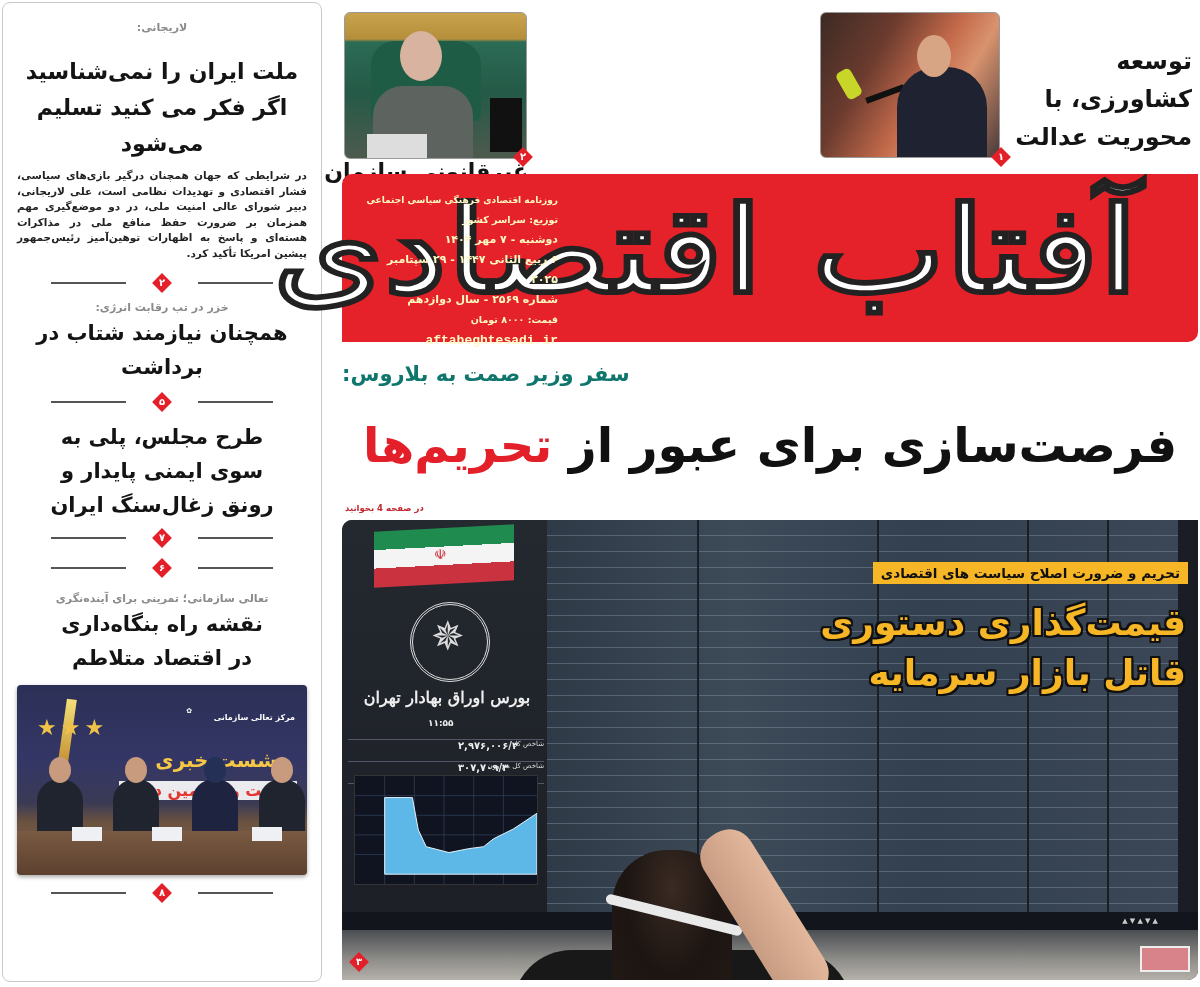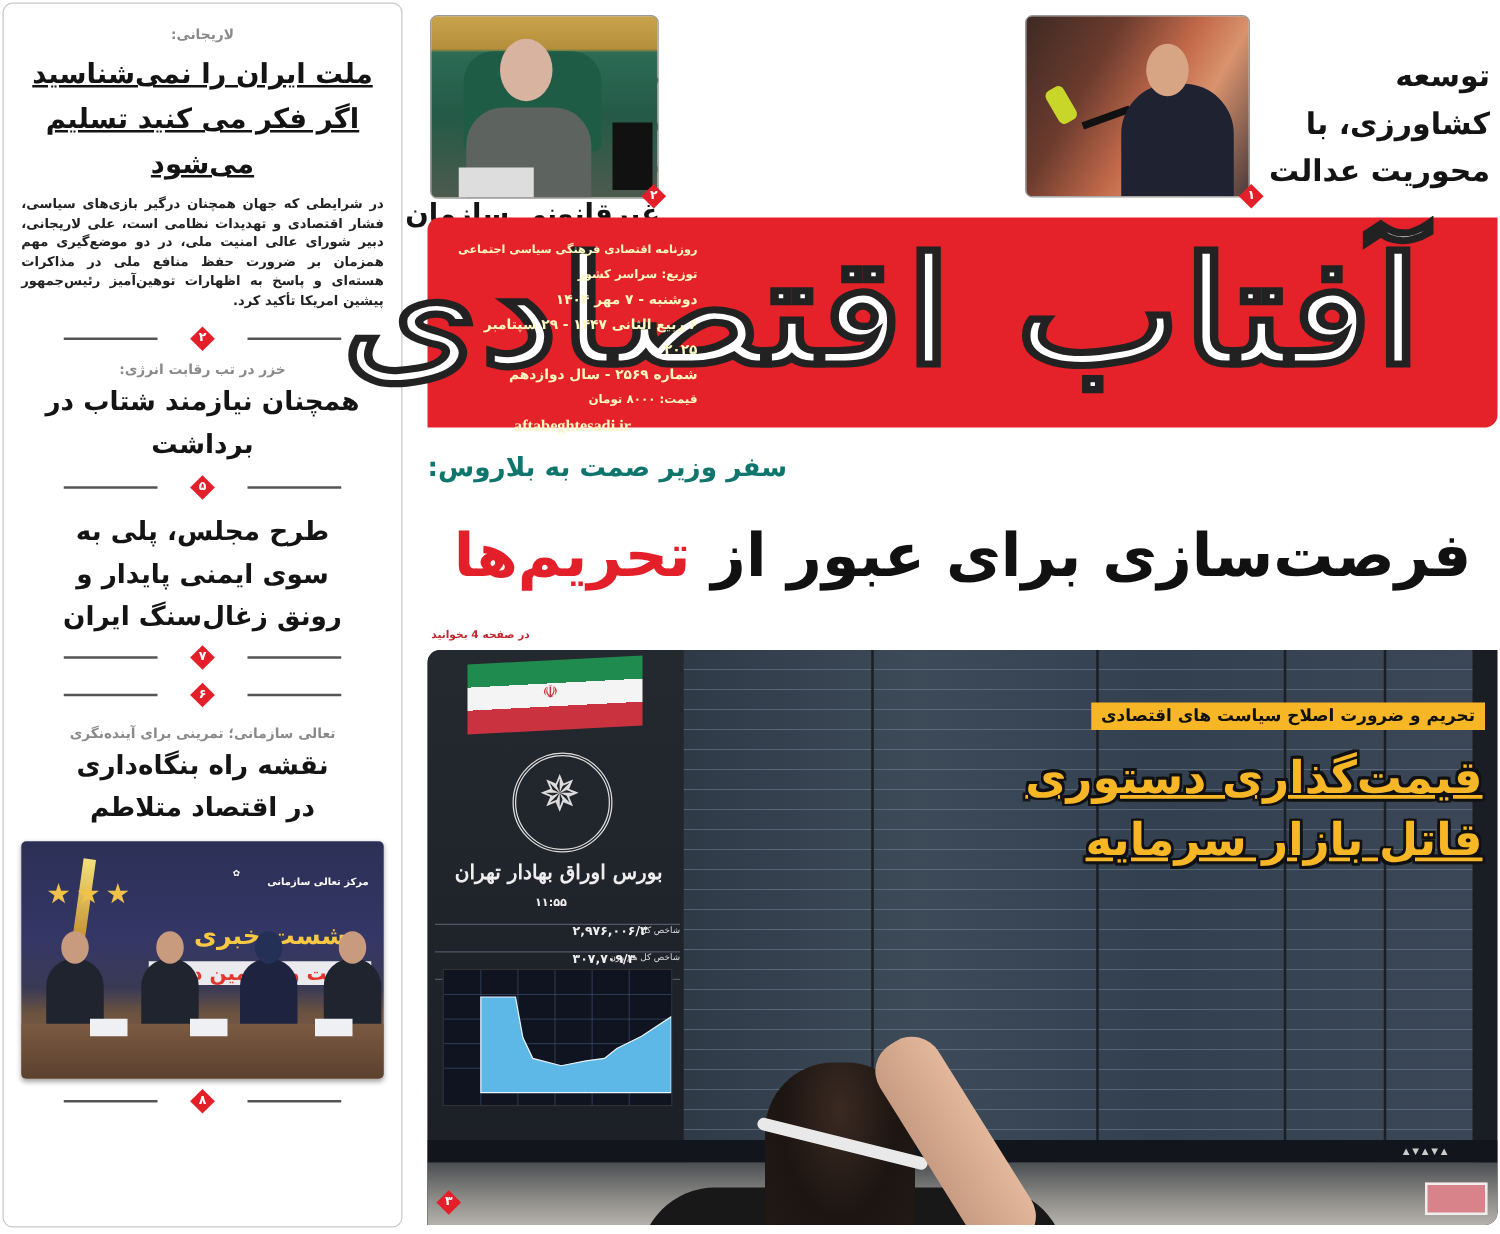--- a/index.html
+++ b/index.html
@@ -87,21 +87,21 @@
   .mast-logo {
     position: absolute; right: 60px; top: -14px; direction: rtl;
     font-family: "DejaVu Serif", serif; font-weight: bold; font-size: 120px; line-height: 180px;
     color: #ffffff; -webkit-text-stroke: 2px #222; letter-spacing: -4px; transform: scaleX(1.18);
     transform-origin: right center;
   }
   .mast-info { position: absolute; left: 16px; top: 16px; width: 200px; direction: rtl; text-align: right; color: #fef9c3; }
   .mast-info .l1 { font-size: 9px; line-height: 20px; font-weight: bold; }
   .mast-info .l2 { font-size: 9.5px; line-height: 20px; font-weight: bold; }
   .mast-info .l3 { font-size: 11px; line-height: 20px; font-weight: bold; }
-  .mast-info .url { font-family: Liberation Serif, serif; font-size: 13px; font-weight: bold; direction: ltr; text-align: center; line-height: 22px; }
+  .mast-info .url { font-family: Liberation Mono, monospace; font-size: 13px; font-weight: bold; direction: ltr; text-align: right; line-height: 22px; }
 
   
   .kicker-main { position: absolute; left: 342px; width: 856px; top: 362px; text-align: left; direction: rtl; font-size: 21px; font-weight: bold; color: #0f766e; }
   .main-head { position: absolute; left: 342px; width: 856px; top: 410px; text-align: center; direction: rtl; font-size: 48px; font-weight: bold; letter-spacing: -1px; color: #111; line-height: 70px; }
   .main-head .red { color: #e3202a; }
   .read-more { position: absolute; left: 345px; top: 503px; direction: rtl; font-size: 8.5px; color: #c1262d; font-weight: bold; }
 
   
   .main-photo {
     position: absolute; left: 342px; top: 520px; width: 856px; height: 460px;
@@ -128,28 +128,28 @@
   .ticker { position: absolute; left: 0; right: 0; top: 392px; height: 18px; background: #12161c; color: #ccc; font-size: 7px; direction: rtl; padding-right: 40px; line-height: 18px; }
   .floor { position: absolute; left: 0; right: 0; top: 410px; bottom: 0; background: linear-gradient(180deg, #4b4e52, #8f8e8a 60%, #b5b1ab); }
   .sign-red { position: absolute; right: 8px; bottom: 8px; width: 50px; height: 26px; background: #d8828a; border: 2px solid #eee; }
   .man-head { position: absolute; left: 270px; top: 330px; width: 120px; height: 150px; border-radius: 55px 55px 20px 20px; background: radial-gradient(ellipse at 50% 25%, #3a2a22 0%, #1c1512 55%, #231a15 100%); }
   .mask-band { position: absolute; left: 262px; top: 390px; width: 140px; height: 10px; background: #e9e9e9; border-radius: 5px; transform: rotate(14deg); }
   .arm { position: absolute; left: 395px; top: 300px; width: 55px; height: 190px; background: linear-gradient(90deg, #c89c82, #e2b79b); border-radius: 25px; transform: rotate(-32deg); }
   .shoulders { position: absolute; left: 170px; top: 430px; width: 340px; height: 60px; background: #181818; border-radius: 60px 60px 0 0; }
 
   .overlay-tag { position: absolute; right: 10px; top: 42px; background: #f7b625; color: #111; direction: rtl; font-size: 13.5px; font-weight: bold; padding: 3px 8px; }
   .overlay-head { position: absolute; right: 12px; top: 78px; width: 420px; direction: rtl; text-align: right; color: #f7b625; font-size: 36px; font-weight: bold; line-height: 50px; letter-spacing: -0.5px;
-    text-shadow: 2px 0 #111, -2px 0 #111, 0 2px #111, 0 -2px #111, 2px 2px #111, -2px -2px #111, 2px -2px #111, -2px 2px #111; text-decoration: underline; }
+    text-shadow: 2px 0 #111, -2px 0 #111, 0 2px #111, 0 -2px #111, 2px 2px #111, -2px -2px #111, 2px -2px #111, -2px 2px #111; }
 </style>
 </head>
 <body>
 
 <aside class="sidebar">
   <div class="sb-kicker">لاریجانی:</div>
-  <div class="sb-title big" style="margin-top:8px;text-decoration:underline;">ملت ایران را نمی‌شناسید اگر فکر می کنید تسلیم می‌شود</div>
+  <div class="sb-title big" style="margin-top:20px;">ملت ایران را نمی‌شناسید اگر فکر می کنید تسلیم می‌شود</div>
   <p class="sb-body">در شرایطی که جهان همچنان درگیر بازی‌های سیاسی، فشار اقتصادی و تهدیدات نظامی است، علی لاریجانی، دبیر شورای عالی امنیت ملی، در دو موضع‌گیری مهم همزمان بر ضرورت حفظ منافع ملی در مذاکرات هسته‌ای و پاسخ به اظهارات توهین‌آمیز رئیس‌جمهور پیشین امریکا تأکید کرد.</p>
   <div class="sep" style="margin-top:10px;">
     <div class="diamond">
         <span>۲</span>
       </div>
   </div>
 
   <div class="sb-kicker" style="margin-top:4px;">خزر در تب رقابت انرژی:</div>
   <div class="sb-title" style="margin-top:2px;">همچنان نیازمند شتاب در برداشت</div>
   <div class="sep" style="margin-top:6px;">

